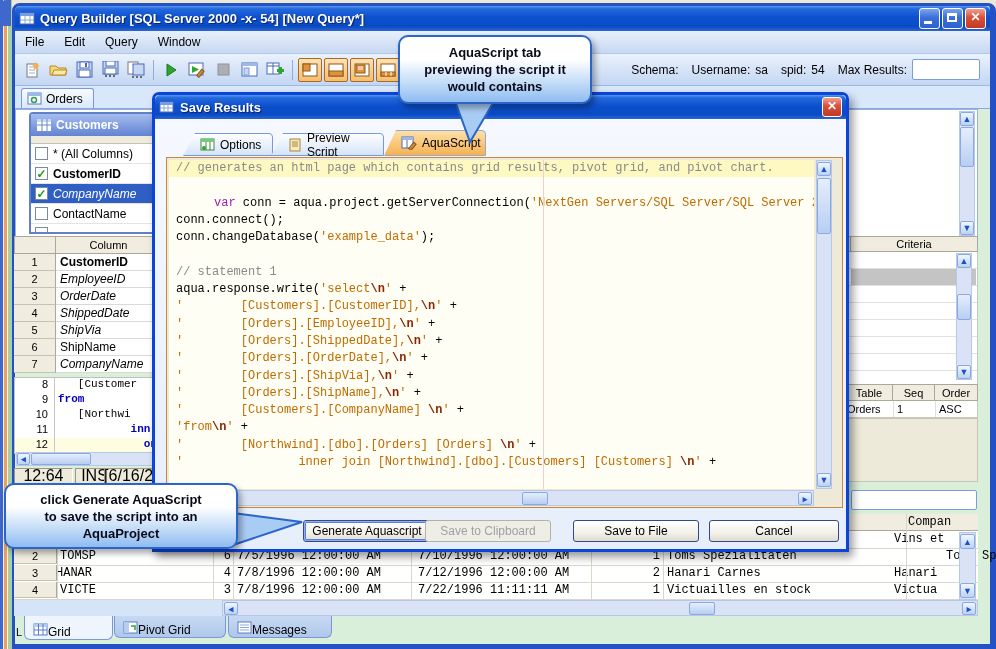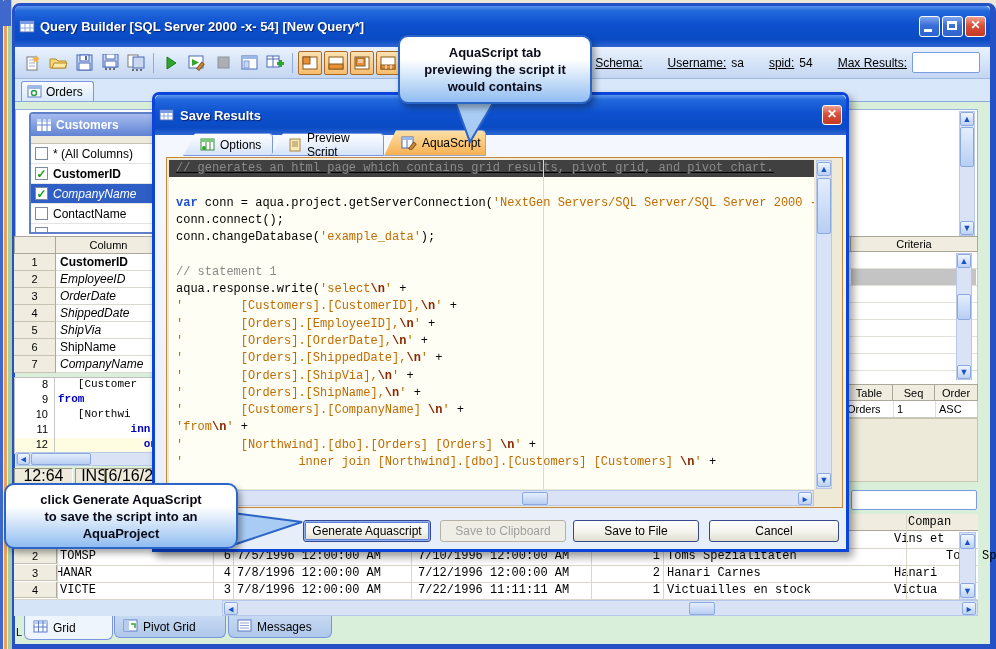--- a/index.html
+++ b/index.html
@@ -5,40 +5,40 @@
   html,body{margin:0;padding:0;}
   body{background:#ECE9D8;font-family:"Liberation Sans",sans-serif;}
   #stage{position:relative;width:996px;height:649px;overflow:hidden;background:#ECE9D8;}
   .abs{position:absolute;}
   
   .strip{position:absolute;top:0;height:649px;}
   
   #mainwin{position:absolute;left:12px;top:3px;width:984px;height:646px;
     border:3px solid #2451C5;border-right-width:6px;border-bottom-width:5px;
     border-radius:8px 8px 0 0;background:#D9EFD9;box-sizing:border-box;}
-  .titlebar{height:25px;border-radius:5px 5px 0 0;display:flex;align-items:center;padding:8px 4px;
+  .titlebar{height:25px;border-radius:5px 5px 0 0;display:flex;align-items:center;padding:0 4px;
     background:linear-gradient(180deg,#5A96EE 0%,#2268DC 12%,#0D50CE 45%,#0A4BC4 82%,#2E66D2 100%);}
   .titlebar .title{color:#fff;font-weight:bold;font-size:13px;margin-left:5px;
     text-shadow:1px 1px 1px rgba(0,0,30,.6);flex:1;white-space:nowrap;overflow:hidden;}
   .winbtn{width:21px;height:21px;margin-left:2px;border-radius:3px;border:1px solid #fff;
     background:linear-gradient(180deg,#7DA4EE,#3B6FD8 45%,#2E62CC);position:relative;box-sizing:border-box;}
   .winbtn.close{background:linear-gradient(180deg,#F0A090,#D9503A 45%,#C23A24);}
   .winbtn .g{position:absolute;color:#fff;font-size:12px;font-weight:bold;left:0;right:0;top:1px;text-align:center;}
   .winbtn .minbar{position:absolute;left:4px;bottom:4px;width:8px;height:3px;background:#fff;}
   .winbtn .maxbox{position:absolute;left:4px;top:4px;width:10px;height:9px;border:2px solid #fff;border-top-width:3px;box-sizing:border-box;}
   .menubar{height:22px;background:linear-gradient(180deg,#E8F0FB,#C7D8F2);display:flex;align-items:center;border-bottom:1px solid #AFC6E8;}
   .menu-item{padding:2px 10px;font-size:12px;color:#000;}
   .toolbar{height:31px;background:linear-gradient(180deg,#EAF2FD,#C3D6F2);display:flex;align-items:center;
     border-bottom:1px solid #9FB8E0;padding-left:4px;}
   .tb-btn{width:24px;height:24px;margin:0 1px;border-radius:2px;display:flex;align-items:center;justify-content:center;}
   .tb-btn.toggle{background:linear-gradient(180deg,#FCE2B4,#F6BE6E);border:1px solid #B06820;box-sizing:border-box;}
   .tb-btn.disabled{opacity:.7;}
   .tb-sep{width:1px;height:20px;background:#93ACD4;margin:0 4px;}
   .tb-right{margin-left:auto;display:flex;align-items:center;font-size:12px;color:#000;gap:5px;padding-right:10px;}
-  .tb-right .lab{margin-left:20px;text-decoration:underline;}
+  .tb-right .lab{margin-left:8px;}
   .tb-input{width:62px;height:17px;background:#fff;border:1px solid #7A9CE0;border-radius:2px;}
   .docstrip{height:22px;background:#D8E7FA;border-bottom:1px solid #8AA8DC;display:flex;align-items:flex-end;}
   .doctab{margin-left:6px;height:19px;display:flex;align-items:center;gap:4px;padding:0 10px 0 5px;
     background:linear-gradient(180deg,#F8FBFF,#D9E8FA);border:1px solid #7A96DF;border-bottom:none;
     border-radius:3px 3px 0 0;font-size:12px;}
   
   .white-area{background:#fff;border:1px solid #9AB2DE;box-sizing:border-box;}
   .panel-cust{border:2px solid #6080C8;border-radius:4px 4px 0 0;background:#fff;box-sizing:border-box;overflow:hidden;}
   .panel-cust .hd{height:22px;background:linear-gradient(180deg,#A6BCEE,#6283D4);display:flex;align-items:center;gap:5px;
     color:#fff;font-weight:bold;font-size:12px;padding-left:6px;}
@@ -72,39 +72,39 @@
     border-radius:2px;box-sizing:border-box;color:#1A50C8;font-size:9px;line-height:13px;text-align:center;font-weight:bold;}
   .sb-thumb{position:absolute;background:linear-gradient(180deg,#E4EEFC,#B8CEF2);border:1px solid #8CA8E0;border-radius:2px;box-sizing:border-box;}
   
   .rg-row{position:absolute;left:14px;width:964px;height:17px;border-bottom:1px solid #DAD6CA;
     font-family:"Liberation Mono","DejaVu Sans Mono",monospace;font-size:12px;}
   .rg-cell{position:absolute;top:1px;white-space:nowrap;}
   .rg-numcell{position:absolute;left:0;top:0;width:43px;height:16px;background:#F0EDE0;border-right:1px solid #ACA899;
     border-bottom:1px solid #C6C2B2;font-family:"Liberation Sans",sans-serif;font-size:11px;text-align:center;line-height:16px;box-sizing:border-box;}
   .vline{position:absolute;width:1px;background:#DAD6CA;}
   
-  .btab{height:22px;display:flex;align-items:center;gap:5px;padding:0 12px 0 8px;font-size:12px;
+  .btab{height:22px;display:flex;align-items:flex-end;padding:0 12px 0 8px;font-size:12px;
     border:1px solid #7A96DF;border-top:none;border-radius:0 0 6px 6px;background:linear-gradient(180deg,#C7D9F2,#AFC8EA);position:absolute;top:616px;box-sizing:border-box;}
   .btab.active{background:#EFF5FD;height:24px;z-index:2;}
   
   #dialog{position:absolute;left:152px;top:92px;width:697px;height:460px;border:3px solid #0A44D8;
     border-radius:7px 7px 0 0;background:linear-gradient(180deg,#F6F9FE,#E6EEFA);box-sizing:border-box;
     box-shadow:4px 5px 9px rgba(0,0,0,.4);z-index:10;}
   #dialog .titlebar{height:24px;}
   .dlg-tab{position:absolute;top:38px;height:23px;display:flex;align-items:center;gap:5px;padding:0 10px 0 16px;
     font-size:12px;background:linear-gradient(180deg,#FDFEFF,#D5E4F8);border:1px solid #7A96DF;
     border-radius:4px 4px 0 0;clip-path:polygon(12px 0,100% 0,100% 100%,0 100%);box-sizing:border-box;}
   .dlg-tab.active{top:35px;height:26px;background:linear-gradient(180deg,#FCE0A8,#F6B152);border-color:#96A8CC;z-index:3;}
   .dlg-content{position:absolute;left:11px;top:62px;width:677px;height:351px;border:1px solid #C8883C;
     background:#EFEAD8;box-sizing:border-box;}
   .code-area{position:absolute;left:2px;top:2px;width:645px;height:329px;background:#FFFEF4;overflow:hidden;}
   .code-line{height:17.3px;white-space:pre;font-family:"Liberation Mono","DejaVu Sans Mono",monospace;
     font-size:12px;line-height:17.3px;padding-left:7px;position:relative;z-index:1;}
-  .code-line.hl{background:#404040;text-decoration:underline;}
-  .seg-pl{color:#000;} .seg-kw{color:#1d4ed8;font-weight:bold;} .seg-st{color:#BF6B00;}
+  .code-line.hl{background:#fef9c3;}
+  .seg-pl{color:#000;} .seg-kw{color:#a21caf;font-weight:normal;margin-left:38px;} .seg-st{color:#BF6B00;}
   .seg-esc{color:#8B2500;font-weight:bold;} .seg-cm{color:#8A8A8A;}
   .margin-line{position:absolute;left:374px;top:0;width:1px;height:329px;background:#F2CFCF;z-index:2;}
   .xp-btn{position:absolute;height:22px;border:1px solid #36488C;border-radius:3px;
     background:linear-gradient(180deg,#FFFFFF,#F2F1EA 60%,#DFDCCE);font-size:12px;color:#000;
     font-family:"Liberation Sans",sans-serif;box-sizing:border-box;}
   .xp-btn.focused{outline:1px solid #5A7EDC;outline-offset:-3px;box-shadow:0 0 0 1px #8FB0F0 inset;}
   .xp-btn.disabled{color:#A0A0A0;border-color:#B5B2A5;background:#EFEEE6;}
   
   .callout{position:absolute;z-index:20;border:2px solid #2B65C8;border-radius:10px;
     background:linear-gradient(180deg,#FFFFFF 35%,#BBD7F6 75%,#8FBCF2);
@@ -141,20 +141,26 @@
       <span class="winbtn">
           <span class="minbar"></span>
         </span>
       <span class="winbtn">
           <span class="maxbox"></span>
         </span>
       <span class="winbtn close">
           <span class="g">✕</span>
         </span>
     </div>
+    <div class="menubar">
+        <span class="menu-item">File</span>
+        <span class="menu-item">Edit</span>
+        <span class="menu-item">Query</span>
+        <span class="menu-item">Window</span>
+      </div>
     <div class="toolbar">
       <span id="tb-icons" style="display:flex;align-items:center;">
           <span class="tb-btn">
             <svg width="18" height="18">
               <rect x="4" y="3" width="10" height="13" fill="#fff" stroke="#7A7A7A"></rect>
               <line x1="6" y1="6" x2="12" y2="6" stroke="#9AB0D8"></line>
               <line x1="6" y1="9" x2="12" y2="9" stroke="#9AB0D8"></line>
               <line x1="6" y1="12" x2="12" y2="12" stroke="#9AB0D8"></line>
               <polygon points="13,1 14.5,4 17,4.5 14.8,6 15.5,9 13,7.2 10.5,9 11.2,6 9,4.5 11.5,4" fill="#F4B042"></polygon>
             </svg>
@@ -582,22 +588,22 @@
             <div class="code-line hl"><span class="seg-cm">// generates an html page which contains grid results, pivot grid, and pivot chart.</span></div>
             <div class="code-line"></div>
             <div class="code-line"><span class="seg-kw">var</span><span class="seg-pl"> conn = aqua.project.getServerConnection(</span><span class="seg-st">'NextGen Servers/SQL Server/SQL Server 2000 -:</span></div>
             <div class="code-line"><span class="seg-pl">conn.connect();</span></div>
             <div class="code-line"><span class="seg-pl">conn.changeDatabase(</span><span class="seg-st">'example_data'</span><span class="seg-pl">);</span></div>
             <div class="code-line"></div>
             <div class="code-line"><span class="seg-cm">// statement 1</span></div>
             <div class="code-line"><span class="seg-pl">aqua.response.write(</span><span class="seg-st">'select</span><span class="seg-esc">\n</span><span class="seg-st">'</span><span class="seg-pl"> +</span></div>
             <div class="code-line"><span class="seg-st">'        [Customers].[CustomerID],</span><span class="seg-esc">\n</span><span class="seg-st">'</span><span class="seg-pl"> +</span></div>
             <div class="code-line"><span class="seg-st">'        [Orders].[EmployeeID],</span><span class="seg-esc">\n</span><span class="seg-st">'</span><span class="seg-pl"> +</span></div>
+            <div class="code-line"><span class="seg-st">'        [Orders].[ShippedDate],</span><span class="seg-esc">\n</span><span class="seg-st">'</span><span class="seg-pl"> +</span></div>
             <div class="code-line"><span class="seg-st">'        [Orders].[OrderDate],</span><span class="seg-esc">\n</span><span class="seg-st">'</span><span class="seg-pl"> +</span></div>
-            <div class="code-line"><span class="seg-st">'        [Orders].[ShippedDate],</span><span class="seg-esc">\n</span><span class="seg-st">'</span><span class="seg-pl"> +</span></div>
             <div class="code-line"><span class="seg-st">'        [Orders].[ShipVia],</span><span class="seg-esc">\n</span><span class="seg-st">'</span><span class="seg-pl"> +</span></div>
             <div class="code-line"><span class="seg-st">'        [Orders].[ShipName],</span><span class="seg-esc">\n</span><span class="seg-st">'</span><span class="seg-pl"> +</span></div>
             <div class="code-line"><span class="seg-st">'        [Customers].[CompanyName] </span><span class="seg-esc">\n</span><span class="seg-st">'</span><span class="seg-pl"> +</span></div>
             <div class="code-line"><span class="seg-st">'from</span><span class="seg-esc">\n</span><span class="seg-st">'</span><span class="seg-pl"> +</span></div>
             <div class="code-line"><span class="seg-st">'        [Northwind].[dbo].[Orders] [Orders] </span><span class="seg-esc">\n</span><span class="seg-st">'</span><span class="seg-pl"> +</span></div>
             <div class="code-line"><span class="seg-st">'                inner join [Northwind].[dbo].[Customers] [Customers] </span><span class="seg-esc">\n</span><span class="seg-st">'</span><span class="seg-pl"> +</span></div>
           </div>
       </div>
 
       <div class="sb-track" style="left:649px;top:2px;width:16px;height:329px;">
@@ -641,21 +647,21 @@
           <svg width="16" height="14">
             <rect x="1" y="1" width="11" height="11" fill="#fff" stroke="#4A6AB8"></rect>
             <rect x="1" y="1" width="11" height="3" fill="#9CB8E8"></rect>
             <line x1="6" y1="4" x2="6" y2="12" stroke="#4A6AB8"></line>
             <rect x="10" y="6" width="3" height="8" transform="rotate(40 11 10)" fill="#C88A3C" stroke="#8A5A1C"></rect>
           </svg>
         </span>
         <span>AquaScript</span>
       </div>
       <button class="xp-btn focused" style="left: 148px; top: 425px; width: 128px;">Generate Aquascript</button>
-      <button class="xp-btn disabled" disabled="" style="left: 285px; top: 425px; width: 126px;">Save to Clipboard</button>
+      <button class="xp-btn disabled" disabled="" style="left: 270px; top: 425px; width: 126px;">Save to Clipboard</button>
       <button class="xp-btn" style="left: 554px; top: 425px; width: 130px;">Cancel</button>
       <button class="xp-btn" style="left: 418px; top: 425px; width: 126px;">Save to File</button>
     </div>
 
   <svg class="tail" style="left:438px;top:96px;width:70px;height:48px;" viewBox="0 0 70 48">
     <polygon points="16,2 58,2 32,46" fill="#A9CCF5" stroke="#2B65C8" stroke-width="2"></polygon>
   </svg>
   <div class="callout" style="left:398px;top:35px;width:194px;height:69px;">
     <div id="callout-top-lines">
         <div class="cl-line">AquaScript tab</div>

